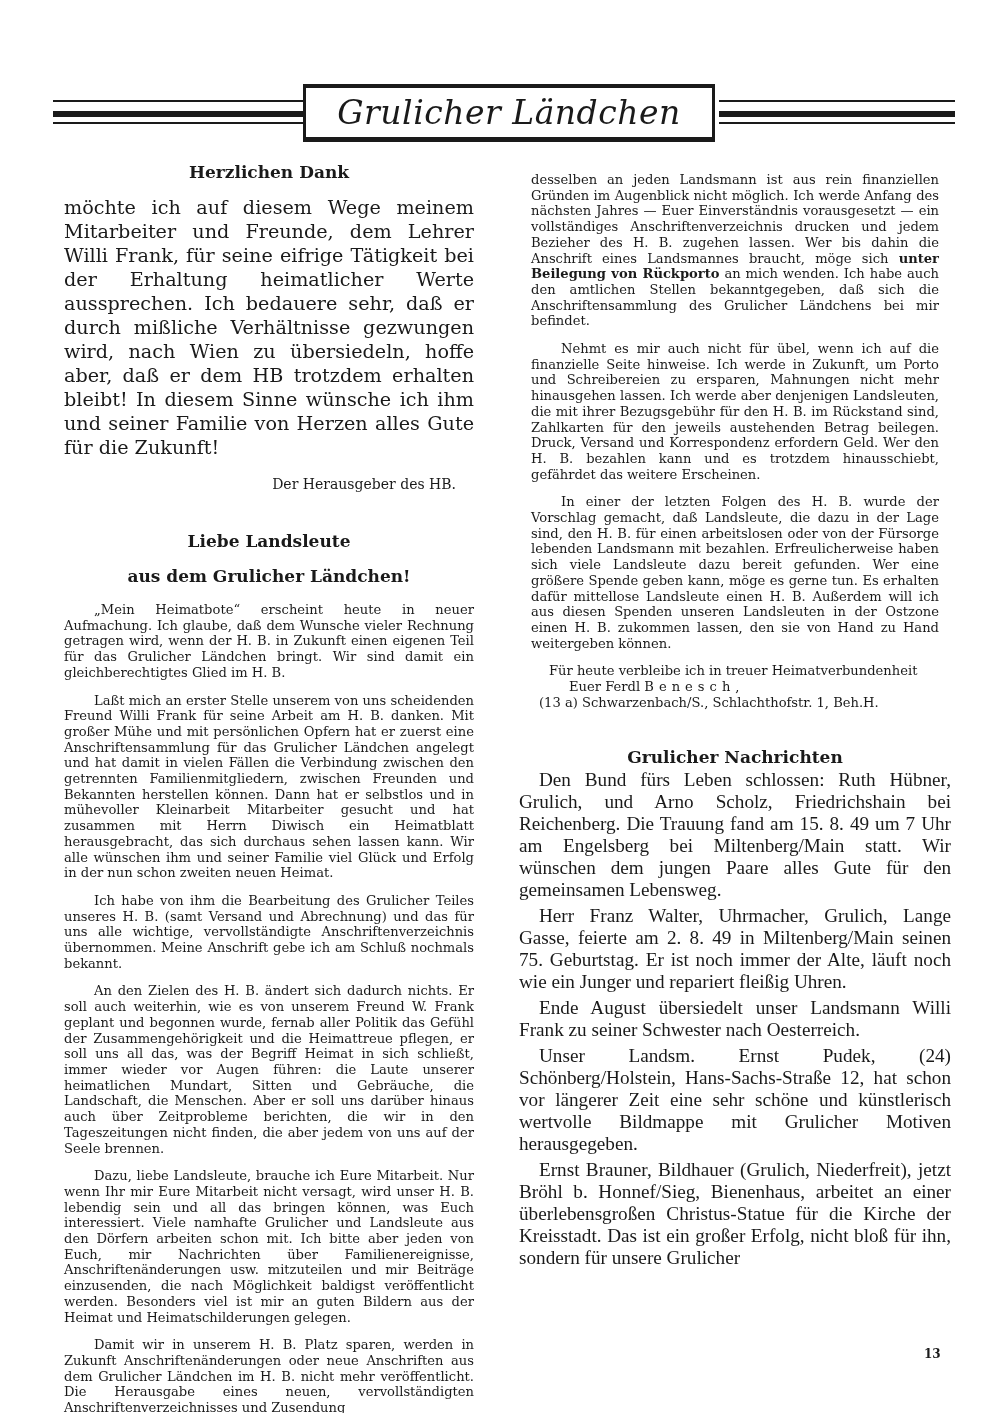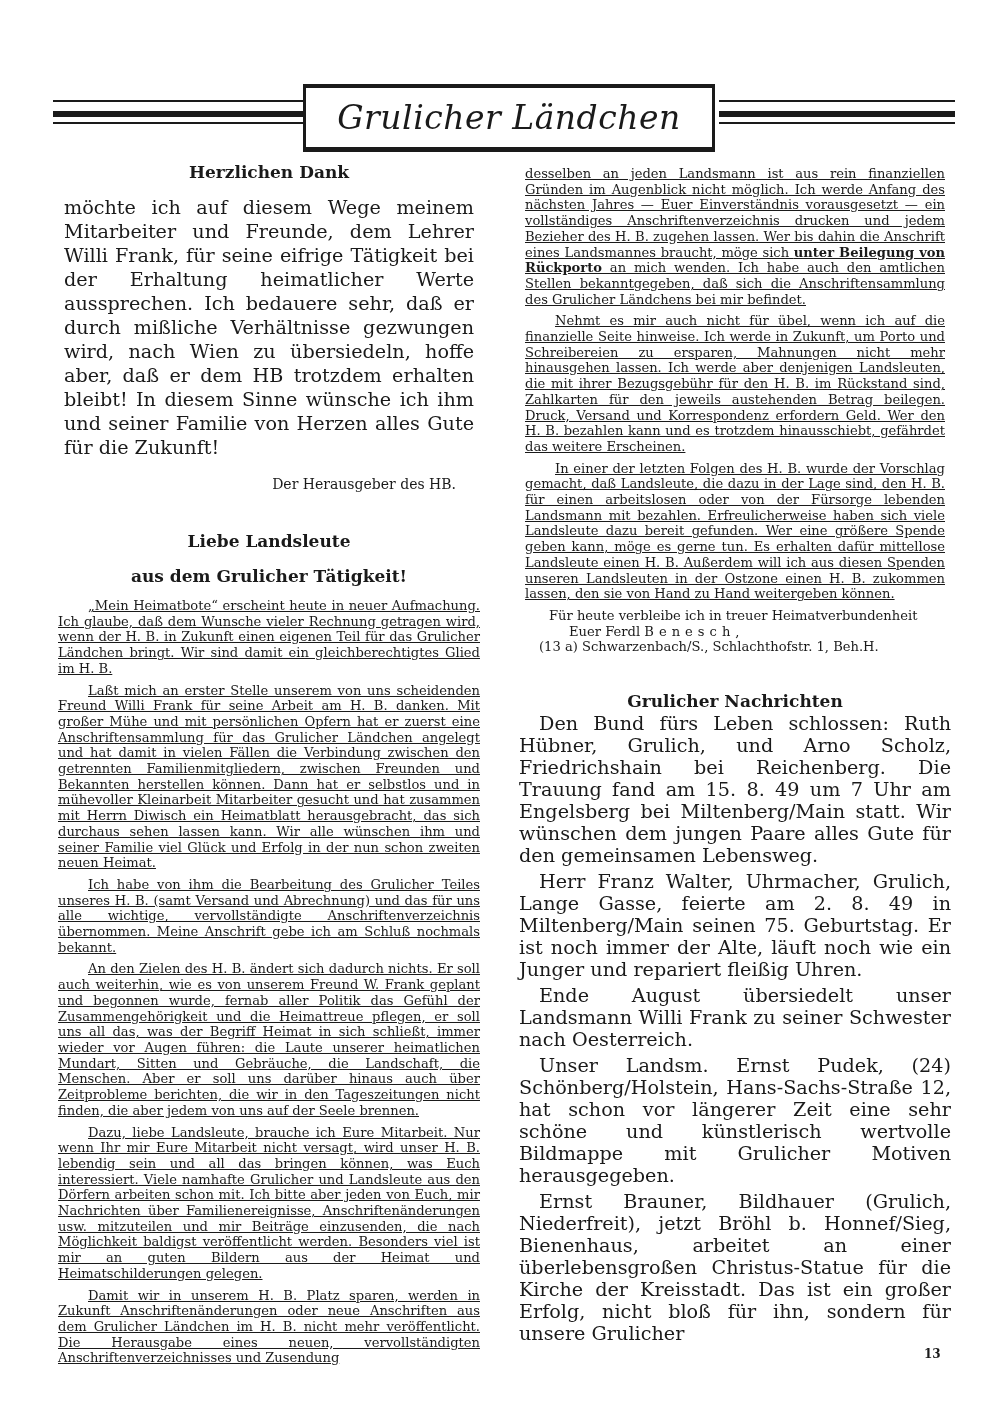--- a/index.html
+++ b/index.html
@@ -9,41 +9,41 @@
     position: relative; overflow: hidden;
   }
   .header { position: absolute; top: 84px; left: 53px; width: 902px; height: 70px; }
   .rules { position: absolute; top: 16px; height: 36px; }
   .rules.left { left: 0; width: 250px; }
   .rules.right { left: 666px; width: 236px; }
   .rules .r1 { position: absolute; left: 0; right: 0; top: 0; height: 2px; background: #1a1a1a; }
   .rules .r2 { position: absolute; left: 0; right: 0; top: 11px; height: 6px; background: #1a1a1a; }
   .rules .r3 { position: absolute; left: 0; right: 0; top: 22px; height: 2px; background: #1a1a1a; }
   .title-box {
-    position: absolute; left: 250px; top: 0; width: 412px; height: 68px;
+    position: absolute; left: 250px; top: 0; width: 412px; height: 58px;
     border-left: 3px solid #1a1a1a; border-right: 3px solid #1a1a1a;
     border-top: 4px solid #1a1a1a; border-bottom: 5px solid #1a1a1a;
     box-sizing: border-box; display: flex; align-items: center; justify-content: center;
   }
   .title-box span {
     font-family: "DejaVu Serif", serif; font-style: italic; font-size: 33px;
     letter-spacing: 0.5px; color: #1a1a1a;
   }
   .col { position: absolute; top: 160px; }
   .col.left { left: 52px; width: 434px; }
   .col.right { left: 519px; width: 432px; }
   .h-big { font-weight: bold; font-size: 17px; text-align: center; margin: 0; line-height: 24px; }
   .big { font-size: 19.2px; line-height: 24px; text-align: justify; margin: 12px; }
-  .small { font-size: 13.1px; line-height: 15.7px; text-align: justify; margin: 6px; text-decoration: underline; }
+  .small { font-size: 13.1px; line-height: 15.7px; text-align: justify; margin: 12px; }
   .indent { text-indent: 30px; }
   .sign { font-size: 14px; line-height: 24px; text-align: right; padding-right: 30px; margin: 3px 0 0 0; }
   .gap { height: 24px; }
   .h-mid { font-weight: bold; font-size: 17px; text-align: center; margin: 8px; line-height: 27px; }
   .signoff { font-size: 13.1px; line-height: 15.7px; margin: 0; }
-  .news { font-size: 19.2px; line-height: 22px; text-align: justify; margin: 0 0 4px 0; text-indent: 20px; }
+  .news { font-size: 19.2px; line-height: 22px; text-align: justify; margin: 0 0 4px 0; text-indent: 20px; font-family: Liberation Serif, serif; }
   .bold { font-weight: bold; }
   .pagenum { position: absolute; left: 924px; top: 1347px; font-weight: bold; font-size: 12px; }
   .spaced { letter-spacing: 5px; }
 </style>
 </head>
 <body>
 
 <div class="header">
   <div class="rules left">
     <div class="r1"></div>
@@ -59,21 +59,21 @@
       <div class="r3"></div>
   </div>
 </div>
 
 <div class="col left">
   <h2 class="h-big">Herzlichen Dank</h2>
   <p class="big">möchte ich auf diesem Wege meinem Mitarbeiter und Freunde, dem Lehrer Willi Frank, für seine eifrige Tätigkeit bei der Erhaltung heimatlicher Werte aussprechen. Ich bedauere sehr, daß er durch mißliche Verhältnisse gezwungen wird, nach Wien zu übersiedeln, hoffe aber, daß er dem HB trotzdem erhalten bleibt! In diesem Sinne wünsche ich ihm und seiner Familie von Herzen alles Gute für die Zukunft!</p>
   <p class="sign">Der Herausgeber des HB.</p>
   <div class="gap"></div>
   <h2 class="h-mid">Liebe Landsleute</h2>
-  <h2 class="h-mid">aus dem Grulicher Tätigkeit!</h2>
+  <h2 class="h-mid">aus dem Grulicher Ländchen!</h2>
   <p class="small indent">„Mein Heimatbote“ erscheint heute in neuer Aufmachung. Ich glaube, daß dem Wunsche vieler Rechnung getragen wird, wenn der H. B. in Zukunft einen eigenen Teil für das Grulicher Ländchen bringt. Wir sind damit ein gleichberechtigtes Glied im H. B.</p>
   <p class="small indent">Laßt mich an erster Stelle unserem von uns scheidenden Freund Willi Frank für seine Arbeit am H. B. danken. Mit großer Mühe und mit persönlichen Opfern hat er zuerst eine Anschriftensammlung für das Grulicher Ländchen angelegt und hat damit in vielen Fällen die Verbindung zwischen den getrennten Familienmitgliedern, zwischen Freunden und Bekannten herstellen können. Dann hat er selbstlos und in mühevoller Kleinarbeit Mitarbeiter gesucht und hat zusammen mit Herrn Diwisch ein Heimatblatt herausgebracht, das sich durchaus sehen lassen kann. Wir alle wünschen ihm und seiner Familie viel Glück und Erfolg in der nun schon zweiten neuen Heimat.</p>
   <p class="small indent">Ich habe von ihm die Bearbeitung des Grulicher Teiles unseres H. B. (samt Versand und Abrechnung) und das für uns alle wichtige, vervollständigte Anschriftenverzeichnis übernommen. Meine Anschrift gebe ich am Schluß nochmals bekannt.</p>
   <p class="small indent">An den Zielen des H. B. ändert sich dadurch nichts. Er soll auch weiterhin, wie es von unserem Freund W. Frank geplant und begonnen wurde, fernab aller Politik das Gefühl der Zusammengehörigkeit und die Heimattreue pflegen, er soll uns all das, was der Begriff Heimat in sich schließt, immer wieder vor Augen führen: die Laute unserer heimatlichen Mundart, Sitten und Gebräuche, die Landschaft, die Menschen. Aber er soll uns darüber hinaus auch über Zeitprobleme berichten, die wir in den Tageszeitungen nicht finden, die aber jedem von uns auf der Seele brennen.</p>
   <p class="small indent">Dazu, liebe Landsleute, brauche ich Eure Mitarbeit. Nur wenn Ihr mir Eure Mitarbeit nicht versagt, wird unser H. B. lebendig sein und all das bringen können, was Euch interessiert. Viele namhafte Grulicher und Landsleute aus den Dörfern arbeiten schon mit. Ich bitte aber jeden von Euch, mir Nachrichten über Familienereignisse, Anschriftenänderungen usw. mitzuteilen und mir Beiträge einzusenden, die nach Möglichkeit baldigst veröffentlicht werden. Besonders viel ist mir an guten Bildern aus der Heimat und Heimatschilderungen gelegen.</p>
   <p class="small indent">Damit wir in unserem H. B. Platz sparen, werden in Zukunft Anschriftenänderungen oder neue Anschriften aus dem Grulicher Ländchen im H. B. nicht mehr veröffentlicht. Die Herausgabe eines neuen, vervollständigten Anschriftenverzeichnisses und Zusendung</p>
 </div>
 
 <div class="col right">
   <p class="small"><span>desselben an jeden Landsmann ist aus rein finanziellen Gründen im Augenblick nicht möglich. Ich werde Anfang des nächsten Jahres — Euer Einverständnis vorausgesetzt — ein vollständiges Anschriftenverzeichnis drucken und jedem Bezieher des H. B. zugehen lassen. Wer bis dahin die Anschrift eines Landsmannes braucht, möge sich </span><span class="bold">unter Beilegung von Rückporto</span><span> an mich wenden. Ich habe auch den amtlichen Stellen bekanntgegeben, daß sich die Anschriftensammlung des Grulicher Ländchens bei mir befindet.</span></p>

